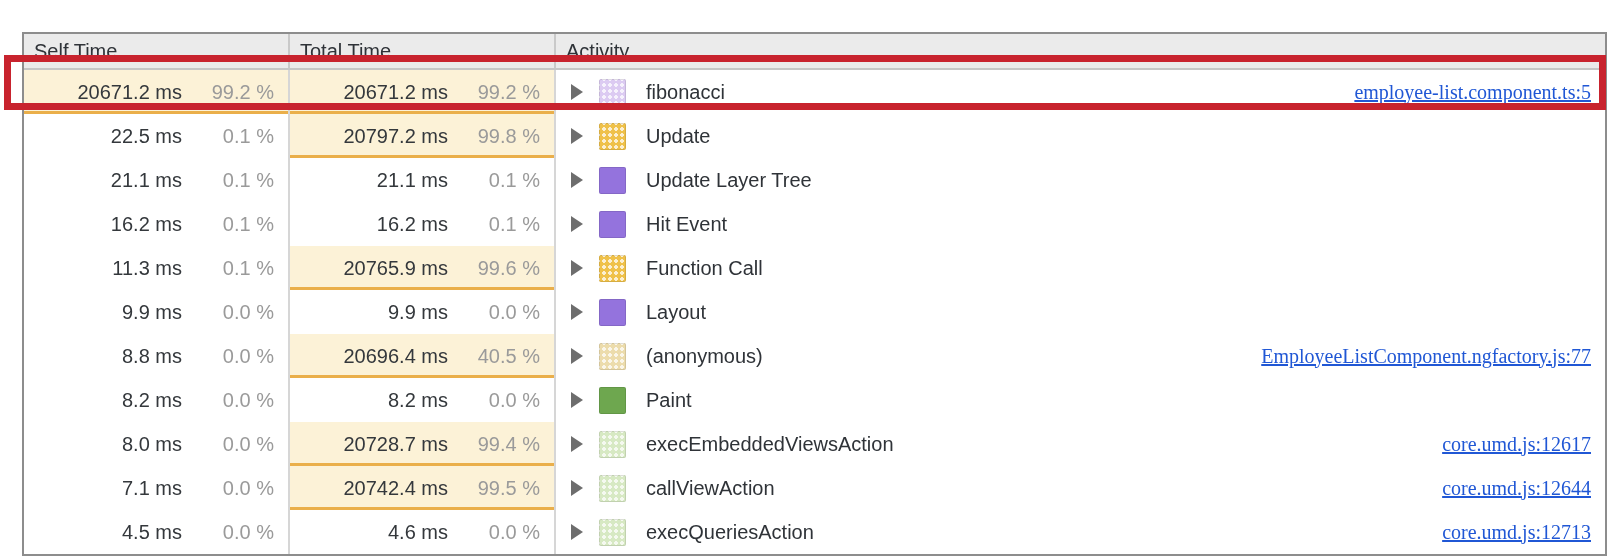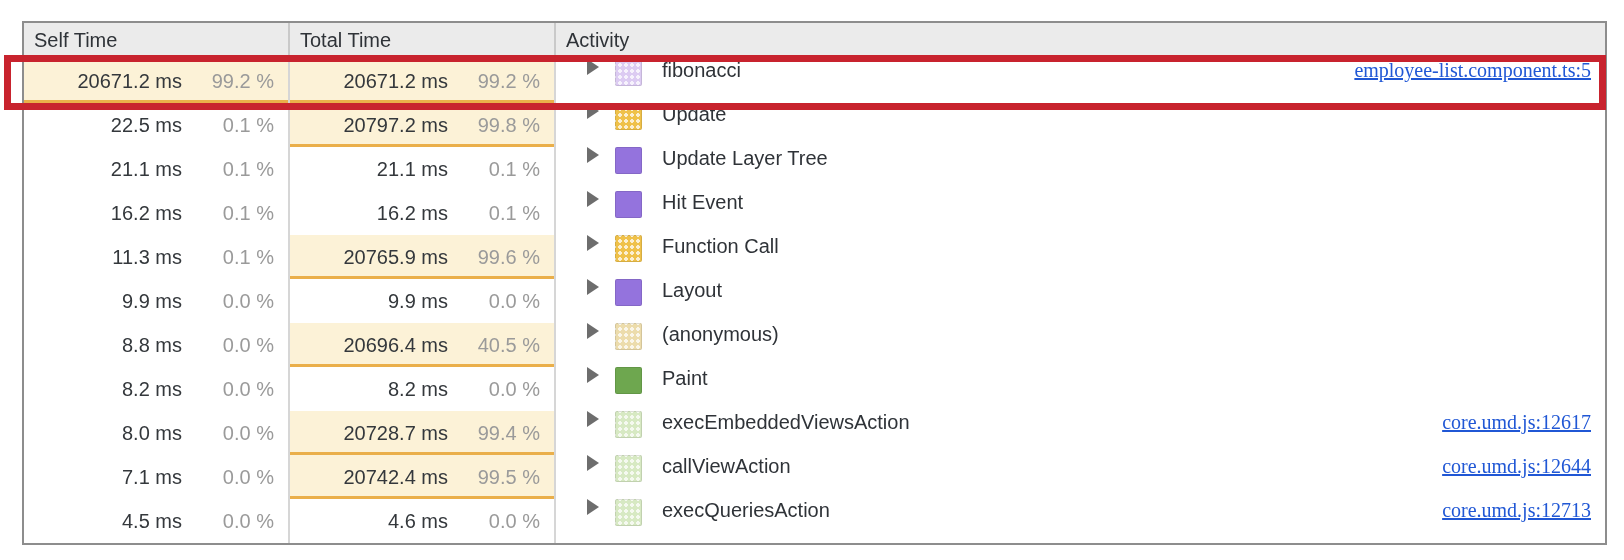--- a/index.html
+++ b/index.html
@@ -2,21 +2,21 @@
 <html style="--red: #c8232e; --hl-bg: #fcf2d7; --hl-line: #eaaf4a; --link: #2057d5;"><head>
 <meta charset="utf-8">
 <style>
   html,body{margin:0;padding:0;}
   body{
     width:1624px;height:560px;background:#ffffff;position:relative;
     font-family:"Liberation Sans", sans-serif;
     -webkit-font-smoothing:antialiased;overflow:hidden;
   }
   .grid{
-    position:absolute;left:22px;top:21px;width:1585px;height:524px;
+    position:absolute;left:22px;top:32px;width:1585px;height:524px;
     box-sizing:border-box;border:2px solid #8d8d8d;background:#ffffff;
     display:flex;flex-direction:column;
   }
   .thead{
     flex:0 0 36px;display:flex;background:#ebebeb;
     border-bottom:2px solid #c6c6c6;box-sizing:border-box;
   }
   .th{
     box-sizing:border-box;display:flex;align-items:center;
     padding-left:10px;font-size:20px;color:#2f3338;cursor:default;
@@ -31,22 +31,22 @@
     display:flex;align-items:center;justify-content:flex-end;
     padding-right:14px;font-size:20px;white-space:nowrap;padding-left:27px;
   }
   .td.num .val{color:#34383c;}
   .td.num .pct{color:#9a9a9a;width:92px;text-align:right;}
   .td.hl{
     background:var(--hl-bg,#fcf2d7);
     box-shadow:inset 0 -3px 0 var(--hl-line,#eaaf4a);
   }
   .td.activity{
-    flex:1;display:flex;align-items:flex-start;
-    padding:0 14px 0 28px;font-size:20px;color:#2f3338;white-space:nowrap;
+    flex:1;display:flex;align-items:center;
+    padding:0 14px 0 12px;font-size:20px;color:#2f3338;white-space:nowrap;
   }
   .tri{
     width:0;height:0;flex:0 0 auto;
     border-left:12px solid #6d6d6d;
     border-top:8px solid transparent;border-bottom:8px solid transparent;
     margin:0 16px 0 3px;cursor:pointer;
   }
   .swatch{
     width:27px;height:27px;flex:0 0 auto;border-radius:2px;
     box-sizing:border-box;border:1px solid rgba(0,0,0,0.10);
@@ -179,20 +179,21 @@
       <span class="pct">0.0 %</span>
     </div>
     <div class="td num c-total hl">
       <span class="val">20696.4 ms</span>
       <span class="pct">40.5 %</span>
     </div>
     <div class="td activity">
       <span class="tri"></span>
       <span class="swatch dots" style="background-color: rgb(236, 220, 172);"></span>
       <span class="lbl">(anonymous)</span>
+      <a class="srclink">EmployeeListComponent.ngfactory.js:77</a>
     </div>
   </div>
       <div class="tr">
     <div class="td num c-self">
       <span class="val">8.2 ms</span>
       <span class="pct">0.0 %</span>
     </div>
     <div class="td num c-total">
       <span class="val">8.2 ms</span>
       <span class="pct">0.0 %</span>

